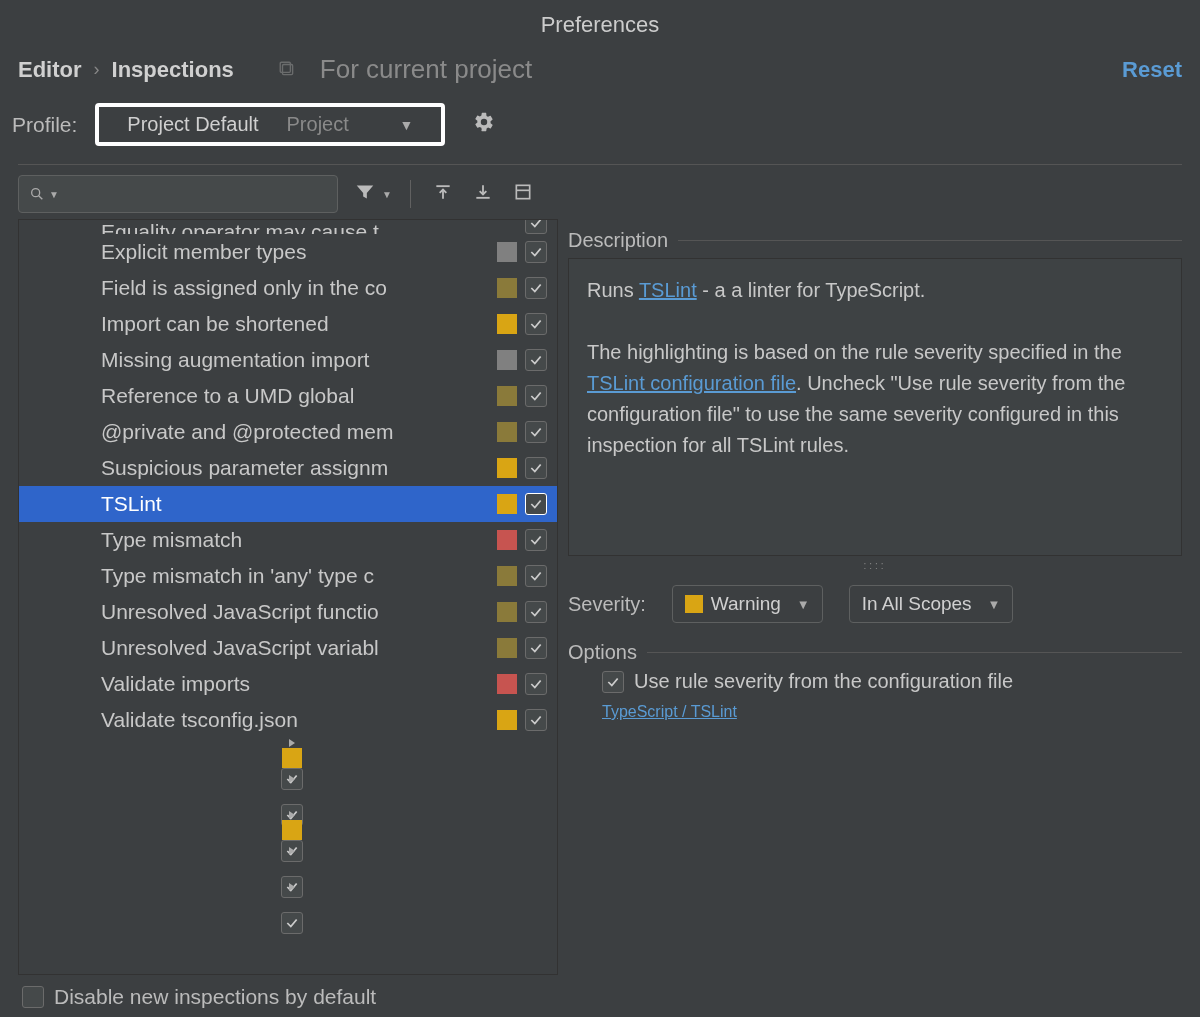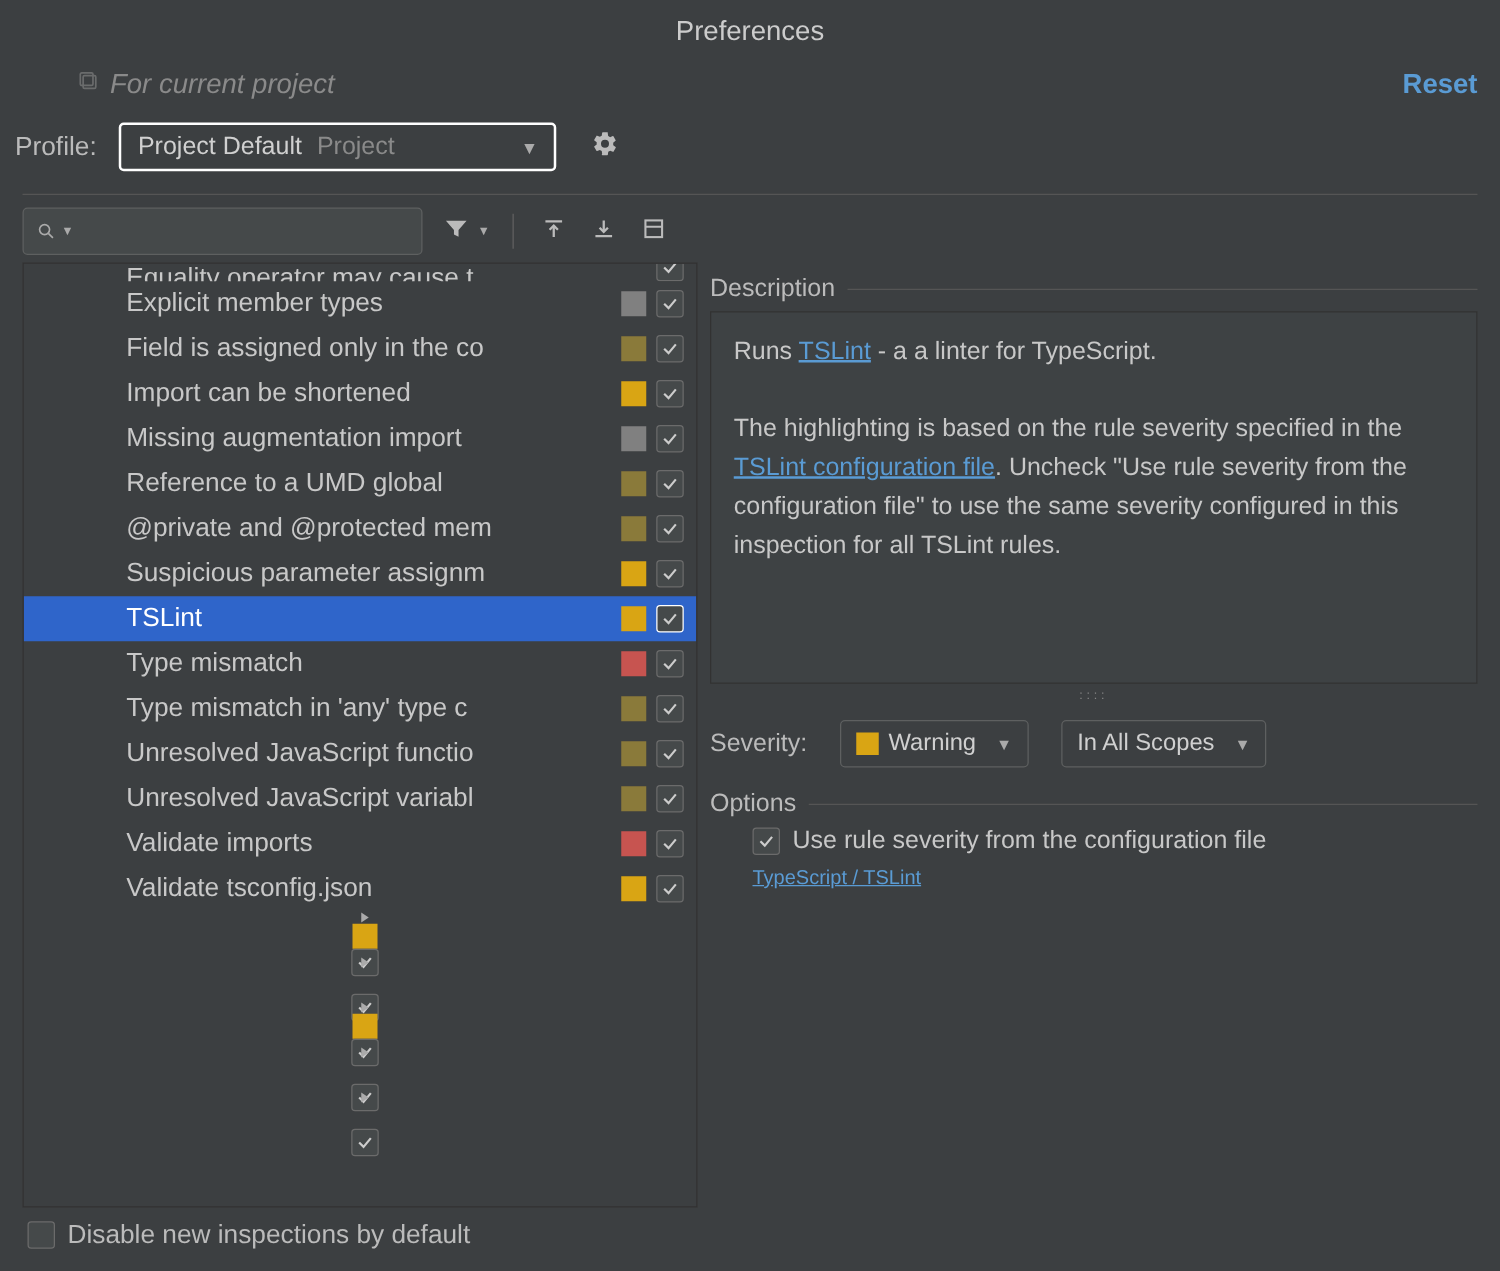--- a/index.html
+++ b/index.html
@@ -21,33 +21,33 @@
   }
   .header-row {
     display: flex;
     align-items: center;
     padding: 6px 18px 10px 18px;
   }
   .breadcrumb { display: flex; align-items: center; gap: 12px; flex: 0 0 auto; }
   .breadcrumb span.label { font-size: 22px; color: #d0d0d0; font-weight: 600;}
   .breadcrumb span.sep { color: #888; font-size: 18px; }
   .scope-label {
-    display: flex; align-items: center; gap: 8px;
-    margin-left: 44px; color: #8a8a8a; font-size: 22px; font-style: italic;
+    display: flex; align-items: center; gap: 24px;
+    margin-left: 44px; color: #8a8a8a; font-size: 26px;
   }
   .scope-label svg { opacity: .6; }
   .reset {
     margin-left: auto; color: #5a9bd4; font-size: 22px; font-weight: 600;
     cursor: pointer;
   }
   .profile-row { display: flex; align-items: center; padding: 8px 18px 18px 12px; gap: 12px; }
   .profile-row .plabel { font-size: 21px; color: #bbb; margin-right: 6px; }
   .profile-combo {
-    display: flex; align-items: center; gap: 8px;
-    border: 2px solid #ffffff; border-radius: 4px; padding: 6px 13px;
+    display: flex; align-items: center; gap: 24px;
+    border: 4px solid #ffffff; border-radius: 4px; padding: 6px 28px;
     background: #3c3f41; min-width: 350px;
   }
   .profile-combo .pd { color: #d0d0d0; font-size: 20px; }
   .profile-combo .pscope { color: #8a8a8a; font-size: 20px; margin-left: 4px; }
   .profile-combo .caret { margin-left: auto; color: #aaa; font-size: 14px; }
   .gear-btn { margin-left: 16px; color: #bbb; cursor: pointer; }
 
   .rule { height:1px; background:#555; margin: 0 18px 6px 18px; }
 
   .toolbar-row { display:flex; align-items:center; padding: 4px 18px 6px 18px; gap: 12px; }
@@ -128,20 +128,25 @@
   .c-olive  { background:#8a7a3a; }
   .c-yellow { background:#d9a514; }
   .c-red    { background:#c75450; }
 </style>
 </head>
 <body>
 
 <div class="titlebar">Preferences</div>
 
 <div class="header-row">
+  <div class="breadcrumb">
+    <span class="label">Editor</span>
+    <span class="sep">›</span>
+    <span class="label">Inspections</span>
+  </div>
   <div class="scope-label">
     <span>
       <svg width="18" height="18" viewBox="0 0 16 16" fill="none" stroke="#8a8a8a" stroke-width="1.2">
         <rect x="4" y="4" width="9" height="9" rx="1"></rect>
           <rect x="2" y="2" width="9" height="9" rx="1"></rect>
       </svg>
     </span>
     <span>For current project</span>
   </div>
   <span class="reset">Reset</span>

